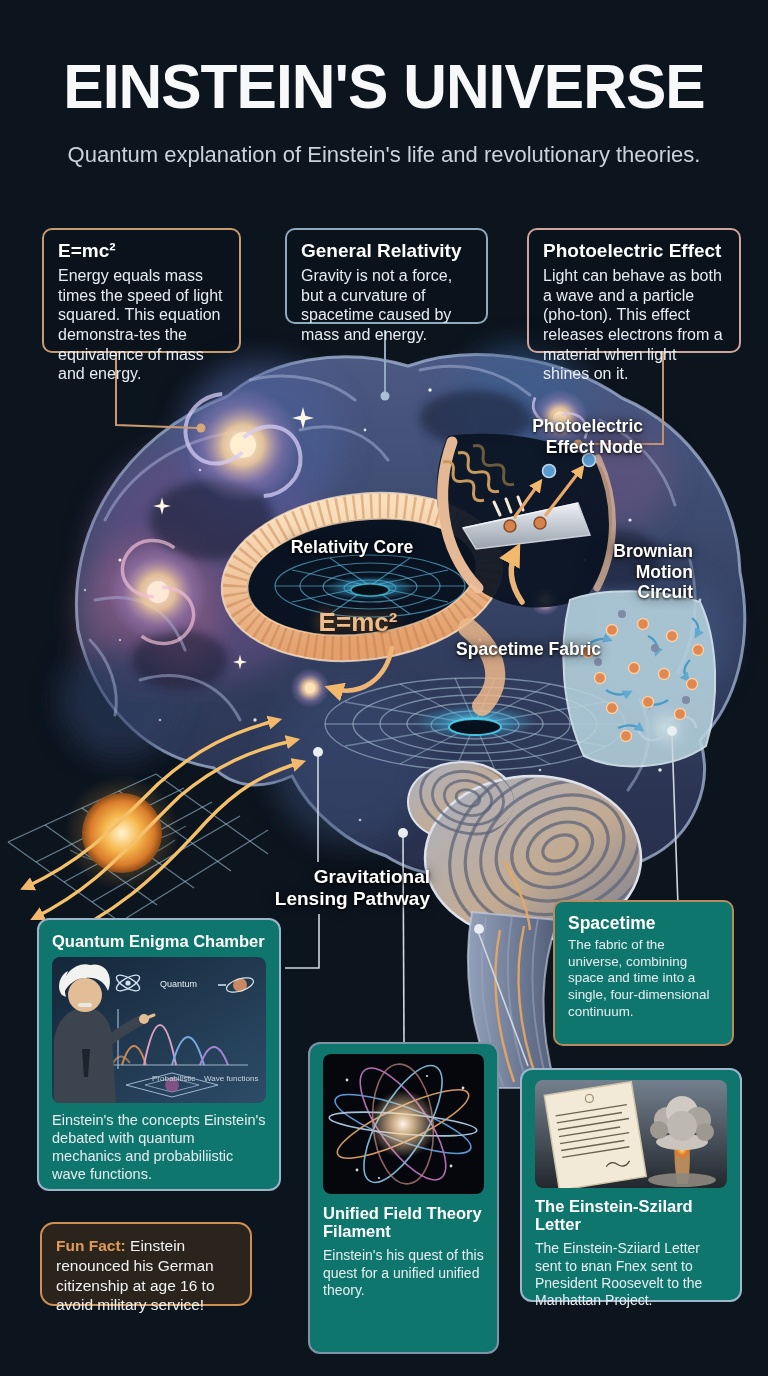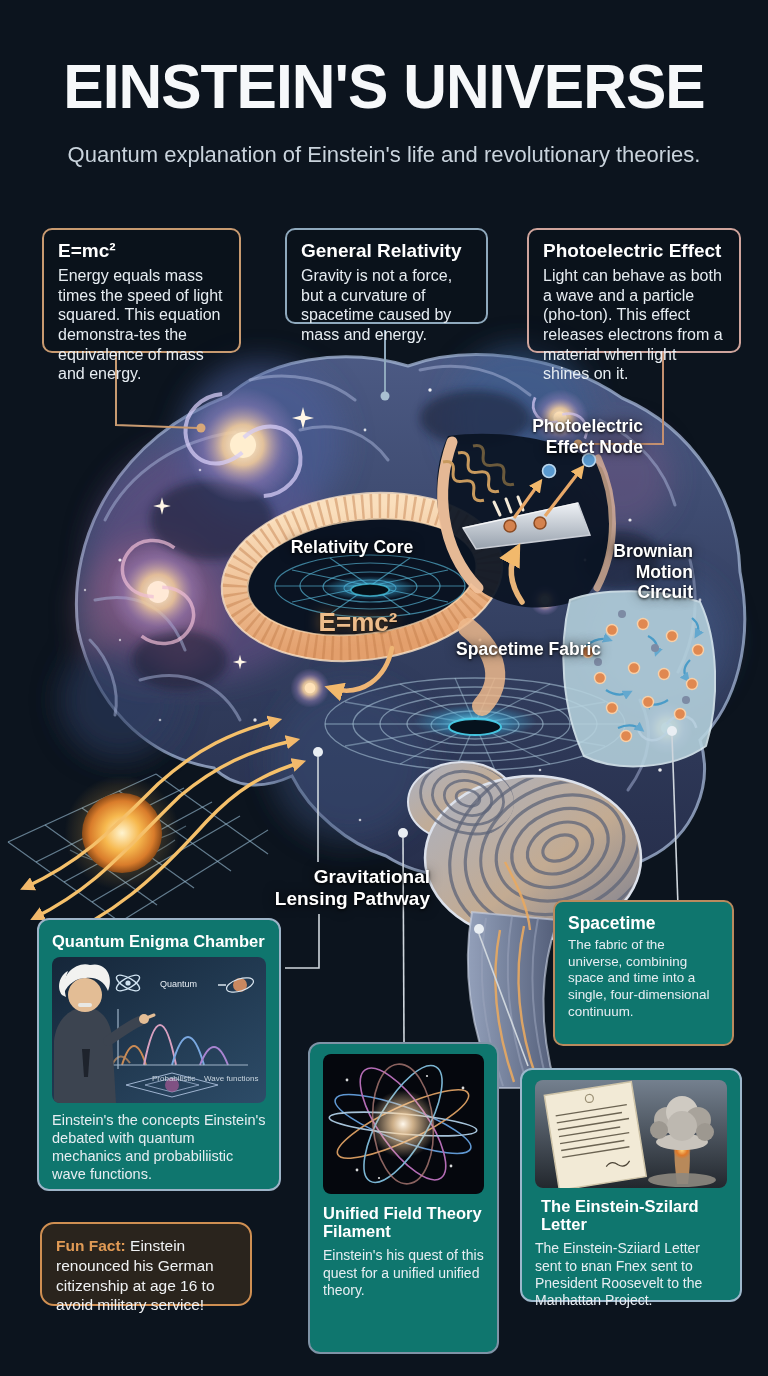--- a/index.html
+++ b/index.html
@@ -582,19 +582,19 @@
             <line x1="24" y1="37" x2="90" y2="37"></line>
           <line x1="24" y1="44" x2="96" y2="44"></line>
             <line x1="24" y1="51" x2="86" y2="51"></line>
           <line x1="24" y1="58" x2="94" y2="58"></line>
             <line x1="24" y1="65" x2="88" y2="65"></line>
           <line x1="24" y1="72" x2="92" y2="72"></line>
         </g>
         <path d="M 66 88 q 6 -6 12 0 q 6 5 12 -2" fill="none" stroke="#4a4234" stroke-width="1.2"></path>
       </g>
     </svg>
-    <h3 style="font-size:16.5px;margin-top:9px;margin-left:6px;">The Einstein-Szilard Letter</h3>
+    <h3 style="font-size:16.5px;margin-top:9px;">The Einstein-Szilard Letter</h3>
     <p style="font-size:14px;">The Einstein-Sziiard Letter sent to ʁnan Fnex sent to Pnesident Roosevelt to the Manhattan Project.</p>
   </div>
 
   <div id="funfact" style="left:40px;top:1222px;width:212px;height:84px;"><span class="ff">Fun Fact:</span><span> Einstein renounced his German citizenship at age 16 to avoid military service!</span></div>
 
 </div>
 
 </body></html>

